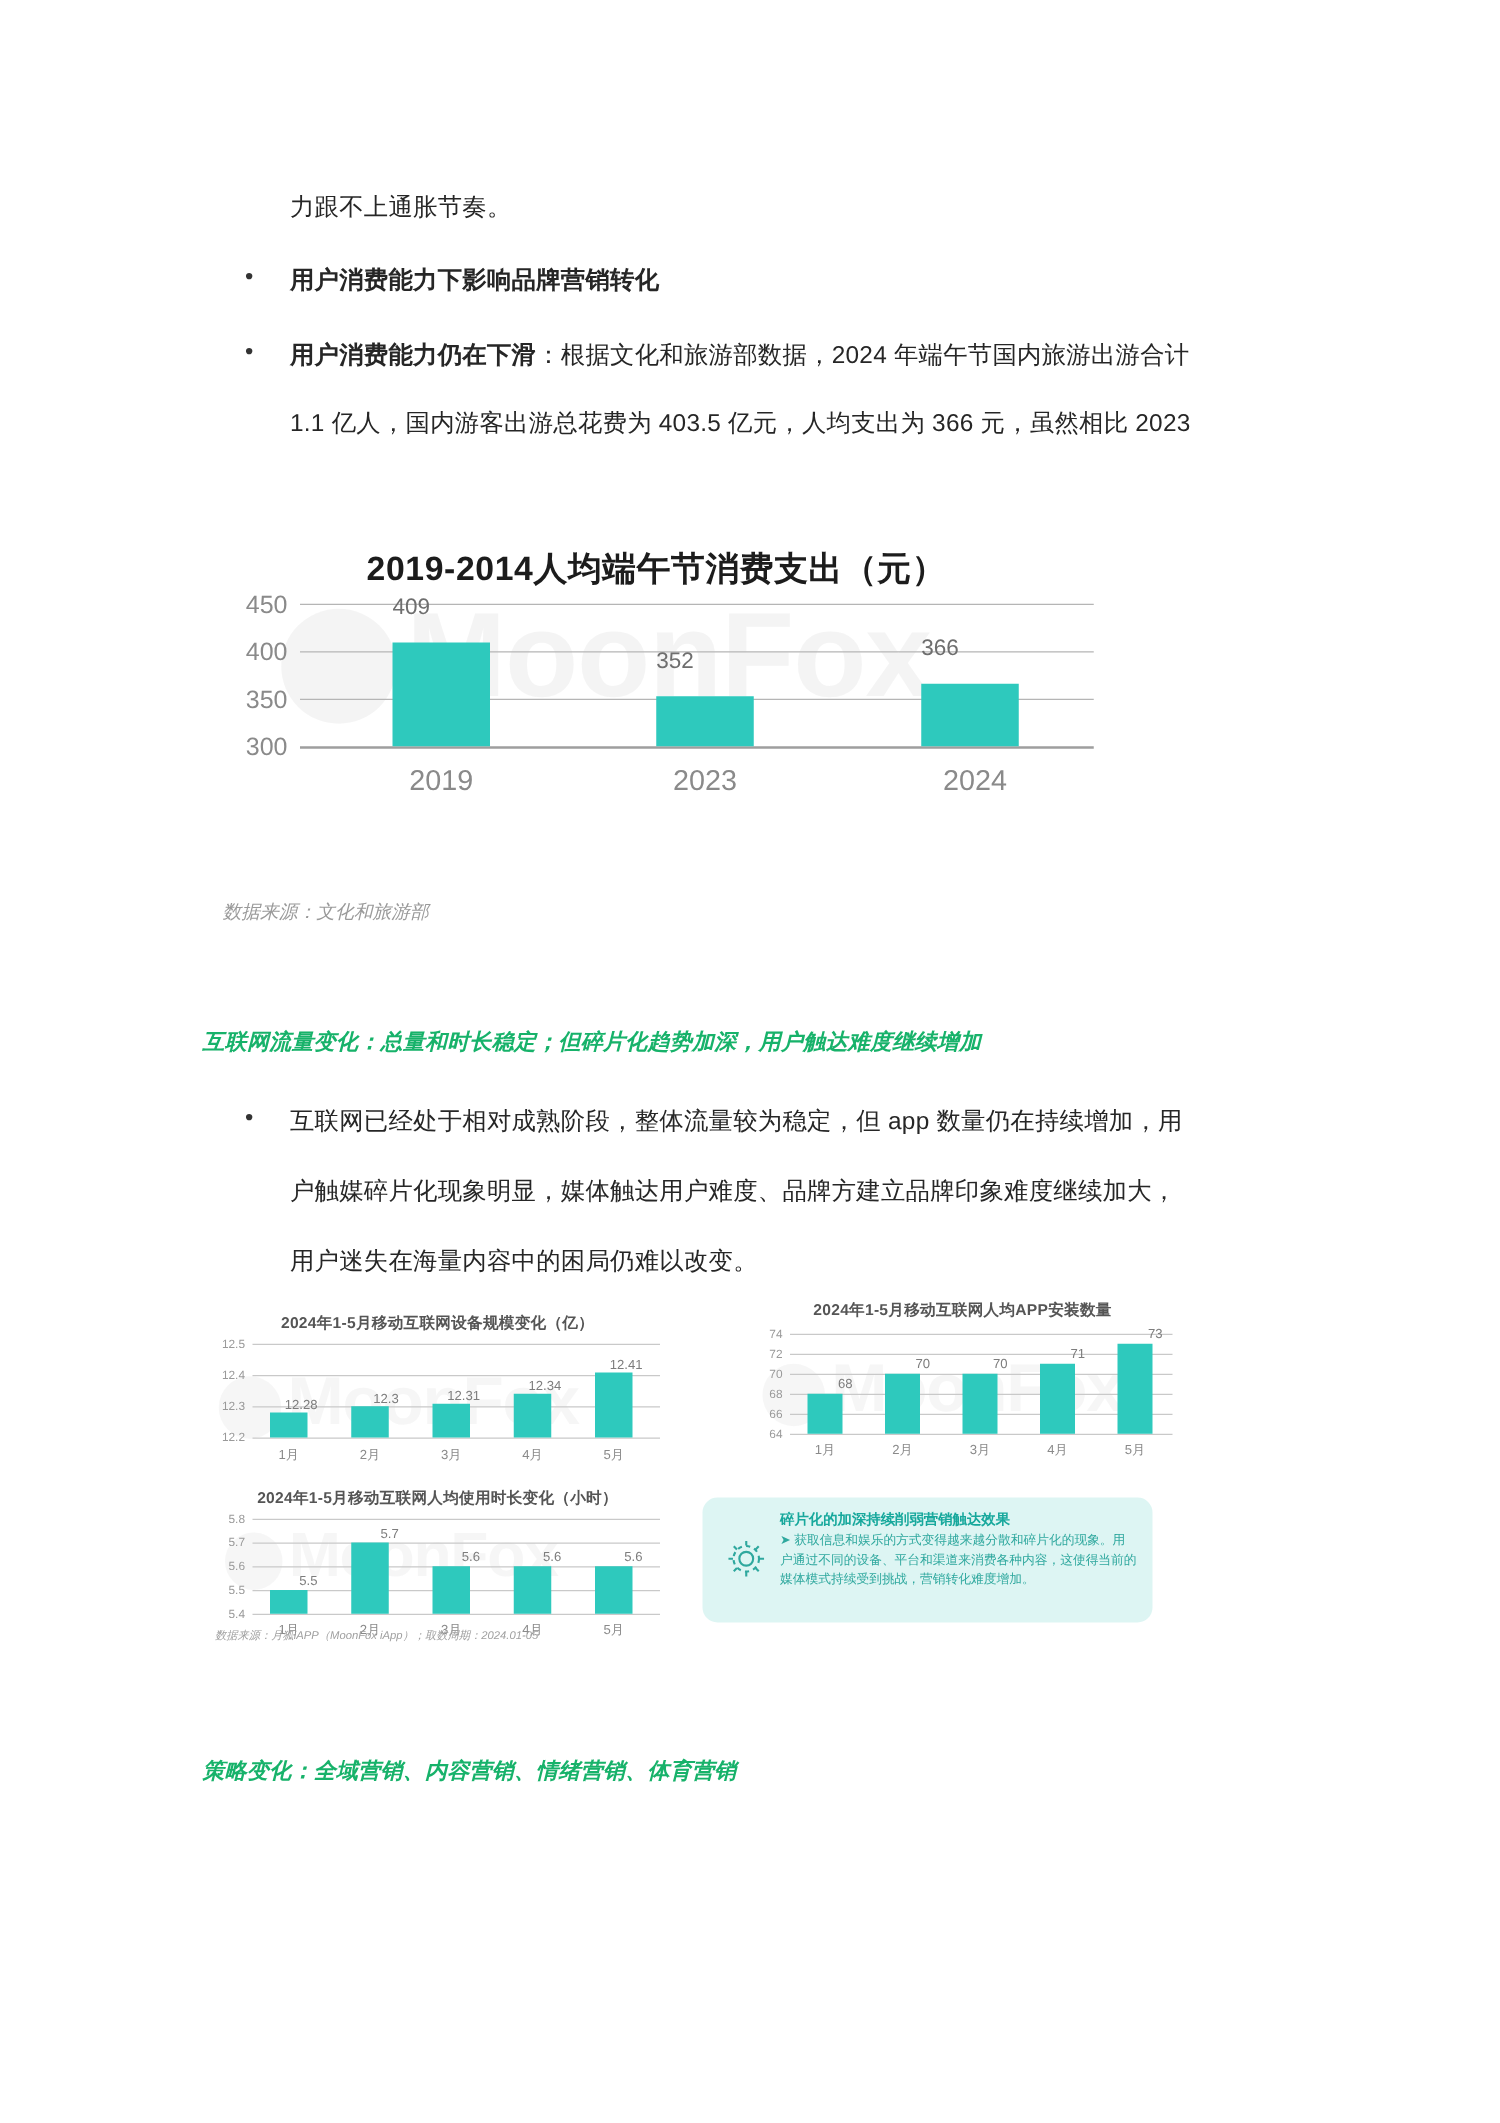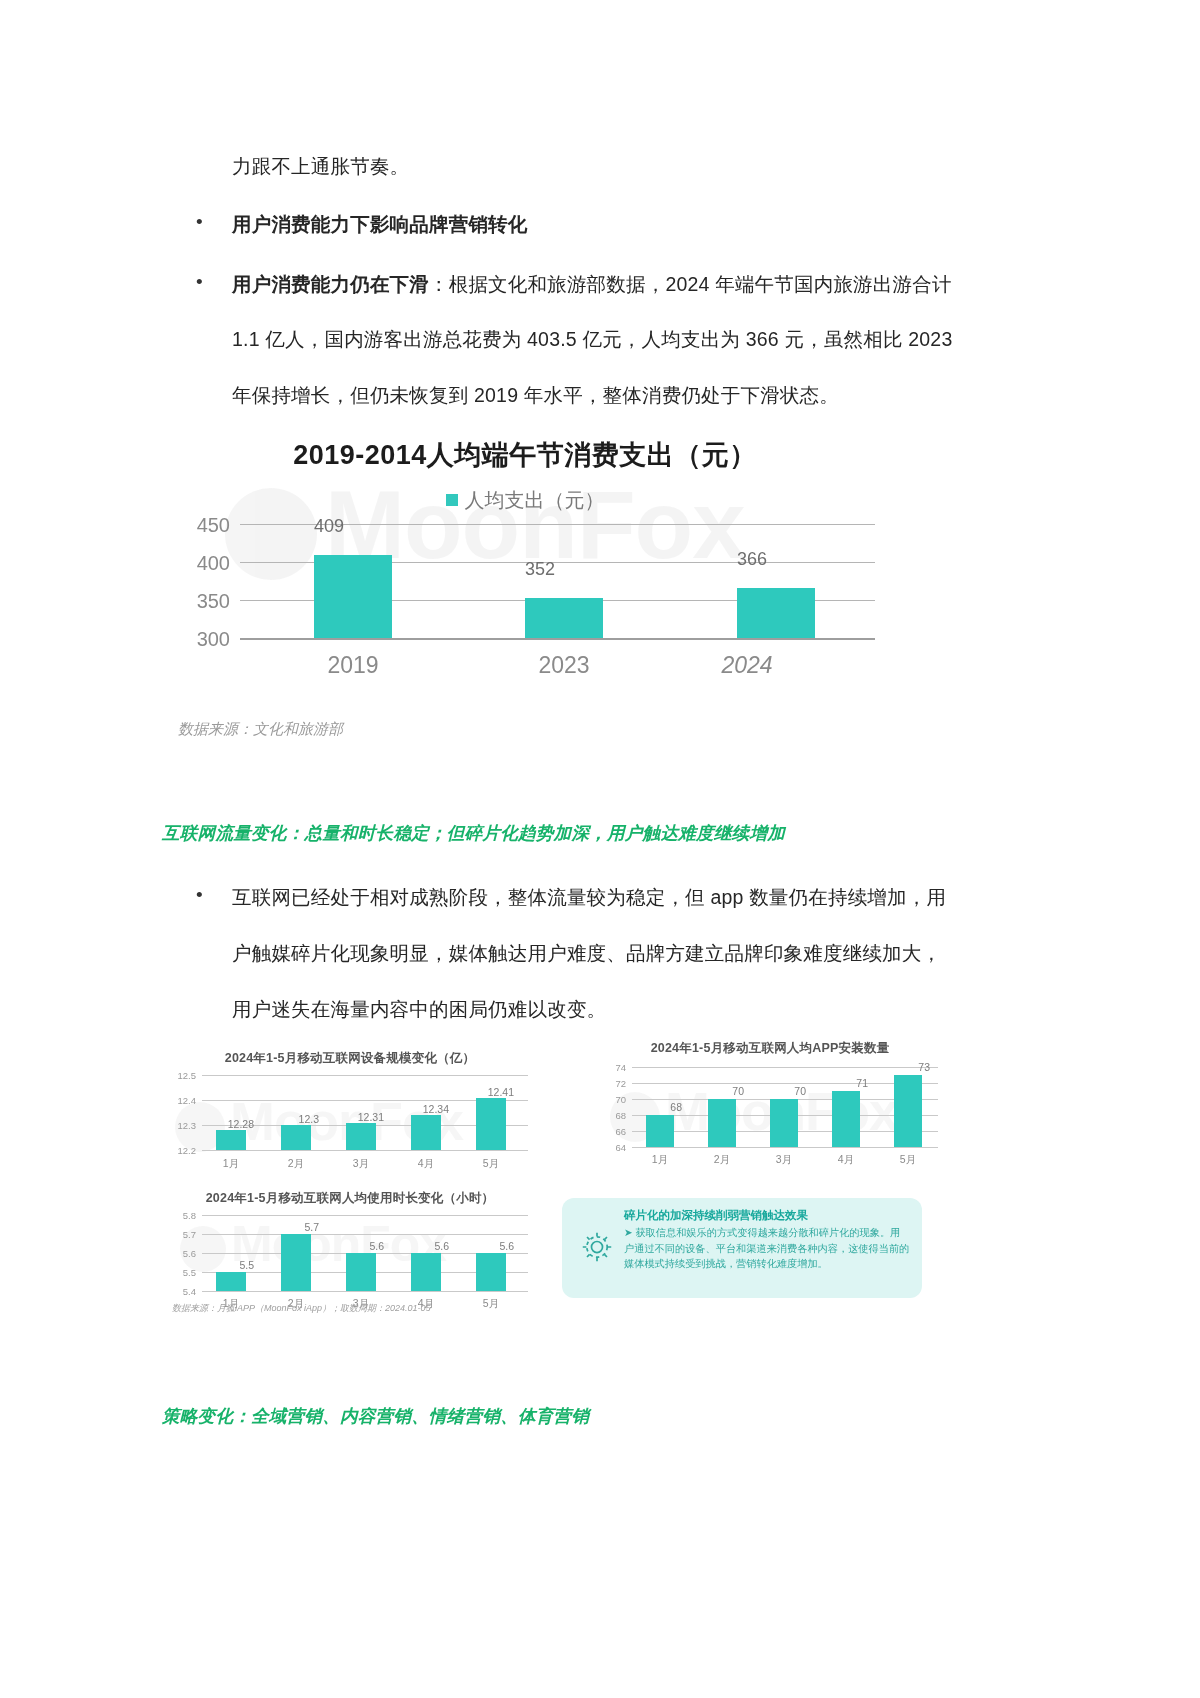--- a/index.html
+++ b/index.html
@@ -211,27 +211,23 @@
   <div class="txt-line" style="left:232px; top:152px;">力跟不上通胀节奏。</div>
 
   <div class="bullet-dot" style="left:196px; top:211px;">•</div>
   <div class="txt-line bold" style="left:232px; top:210px;">用户消费能力下影响品牌营销转化</div>
 
   <div class="bullet-dot" style="left:196px; top:271px;">•</div>
   <div class="txt-line" style="left:232px; top:270px;">
     <span class="bold">用户消费能力仍在下滑</span><span>：根据文化和旅游部数据，2024 年端午节国内旅游出游合计</span>
   </div>
   <div class="txt-line" style="left:232px; top:325px;">1.1 亿人，国内游客出游总花费为 403.5 亿元，人均支出为 366 元，虽然相比 2023</div>
-  <div class="txt-line" style="left:232px; top:381px;">年保持增长，但仍未恢复到 2019 年水平，整体消费仍处于下滑状态。</div>
 
   <div id="chart-main">
     <div class="c-title">2019-2014人均端午节消费支出（元）</div>
-    <div class="c-legend">
-      <span class="sw"></span><span>人均支出（元）</span>
-    </div>
 
     <div class="plot">
 
       <div class="ylab" style="top:-10px;">450</div>
       <div class="ylab" style="top:28px;">400</div>
       <div class="ylab" style="top:66px;">350</div>
       <div class="ylab" style="top:104px;">300</div>
 
       <div class="grid" style="top:0px;"></div>
       <div class="grid" style="top:38px;"></div>
@@ -241,21 +237,21 @@
       <div class="bar" style="left:139px; width:78px; height:83px; bottom:6px;"></div>
       <div class="bar" style="left:350px; width:78px; height:40px; bottom:6px;"></div>
       <div class="bar" style="left:562px; width:78px; height:50px; bottom:6px;"></div>
 
       <div class="vlab" style="left:139px; width:78px; top:-8px;">409</div>
       <div class="vlab" style="left:350px; width:78px; top:35px;">352</div>
       <div class="vlab" style="left:562px; width:78px; top:25px;">366</div>
 
       <div class="xlab" style="left:139px; width:78px;">2019</div>
       <div class="xlab" style="left:350px; width:78px;">2023</div>
-      <div class="xlab" style="left:533px; width:78px;font-style:italic;">2024</div>
+      <div class="xlab" style="left:566px; width:78px;">2024</div>
     </div>
   </div>
 
   <div class="src-note" style="left:178px; top:720px;">数据来源：文化和旅游部</div>
 
   <div class="sec-head" style="left:162px; top:821px;">互联网流量变化：总量和时长稳定；但碎片化趋势加深，用户触达难度继续增加</div>
 
   <div class="bullet-dot" style="left:196px; top:884px;">•</div>
   <div class="txt-line" style="left:232px; top:883px;">互联网已经处于相对成熟阶段，整体流量较为稳定，但 app 数量仍在持续增加，用</div>
   <div class="txt-line" style="left:232px; top:939px;">户触媒碎片化现象明显，媒体触达用户难度、品牌方建立品牌印象难度继续加大，</div>

